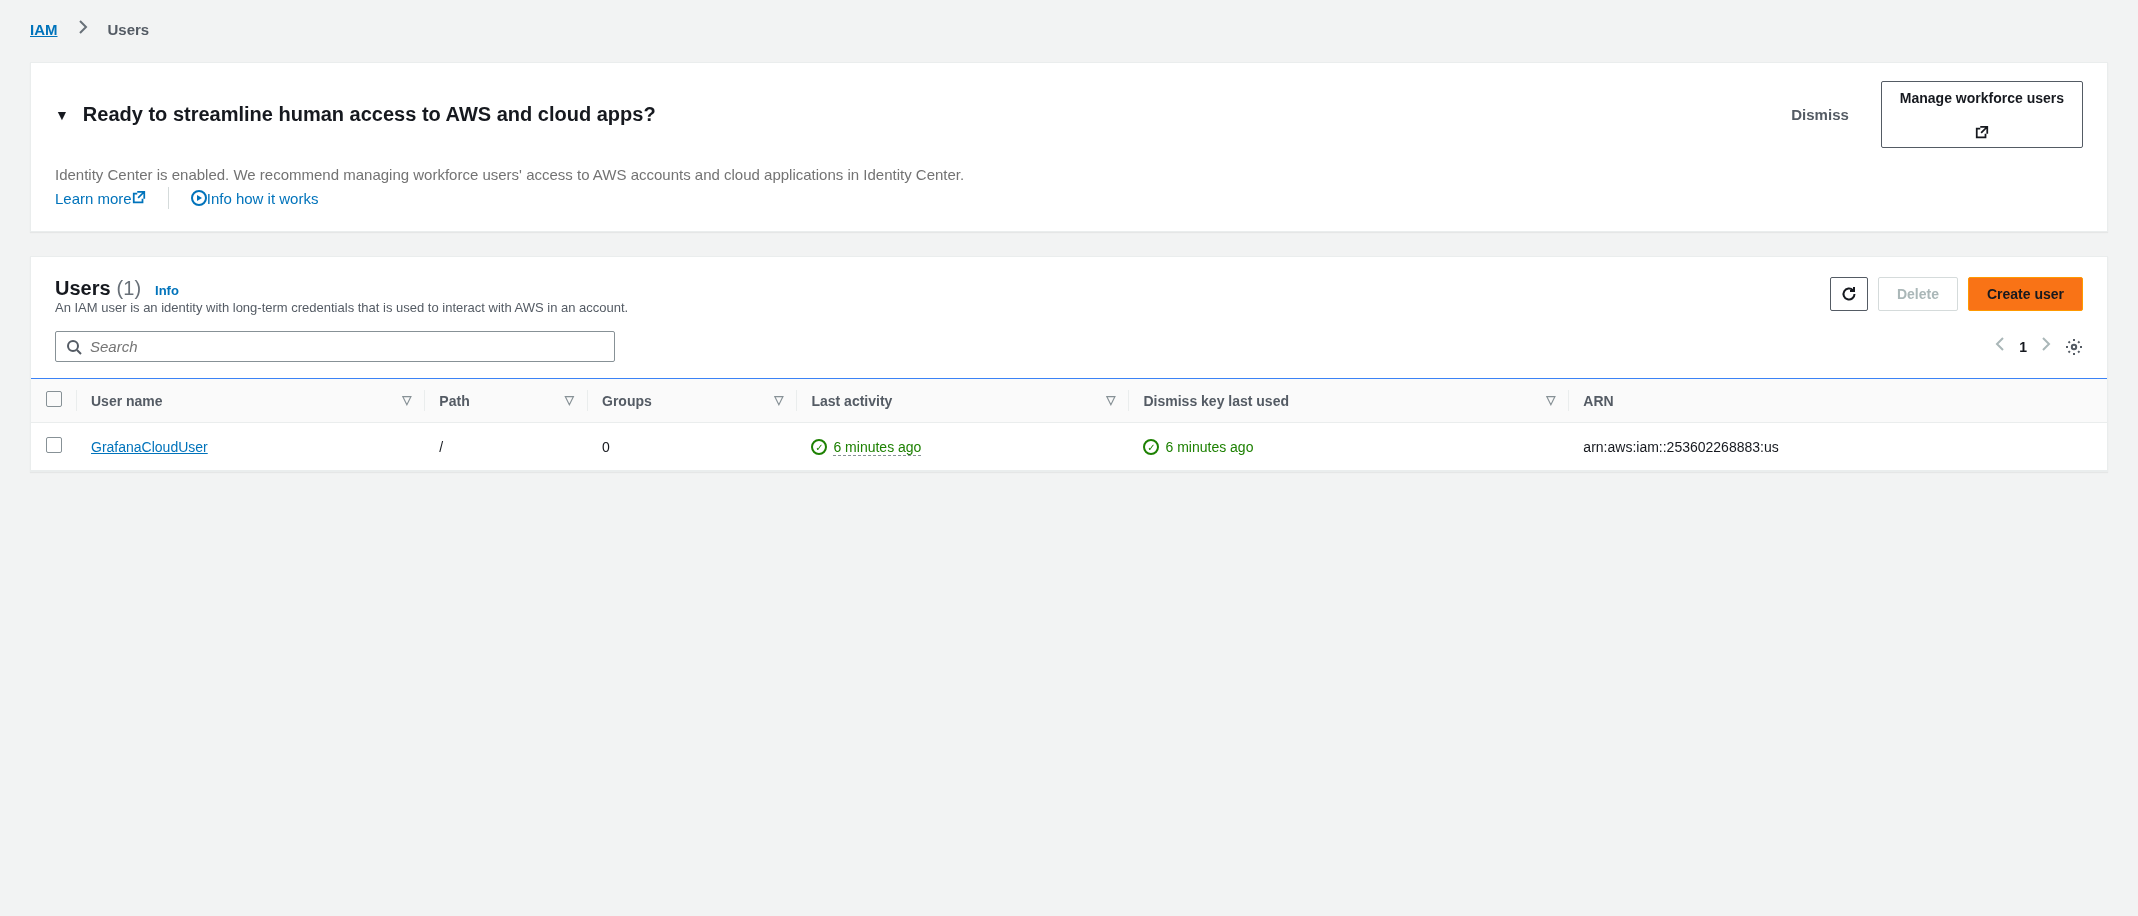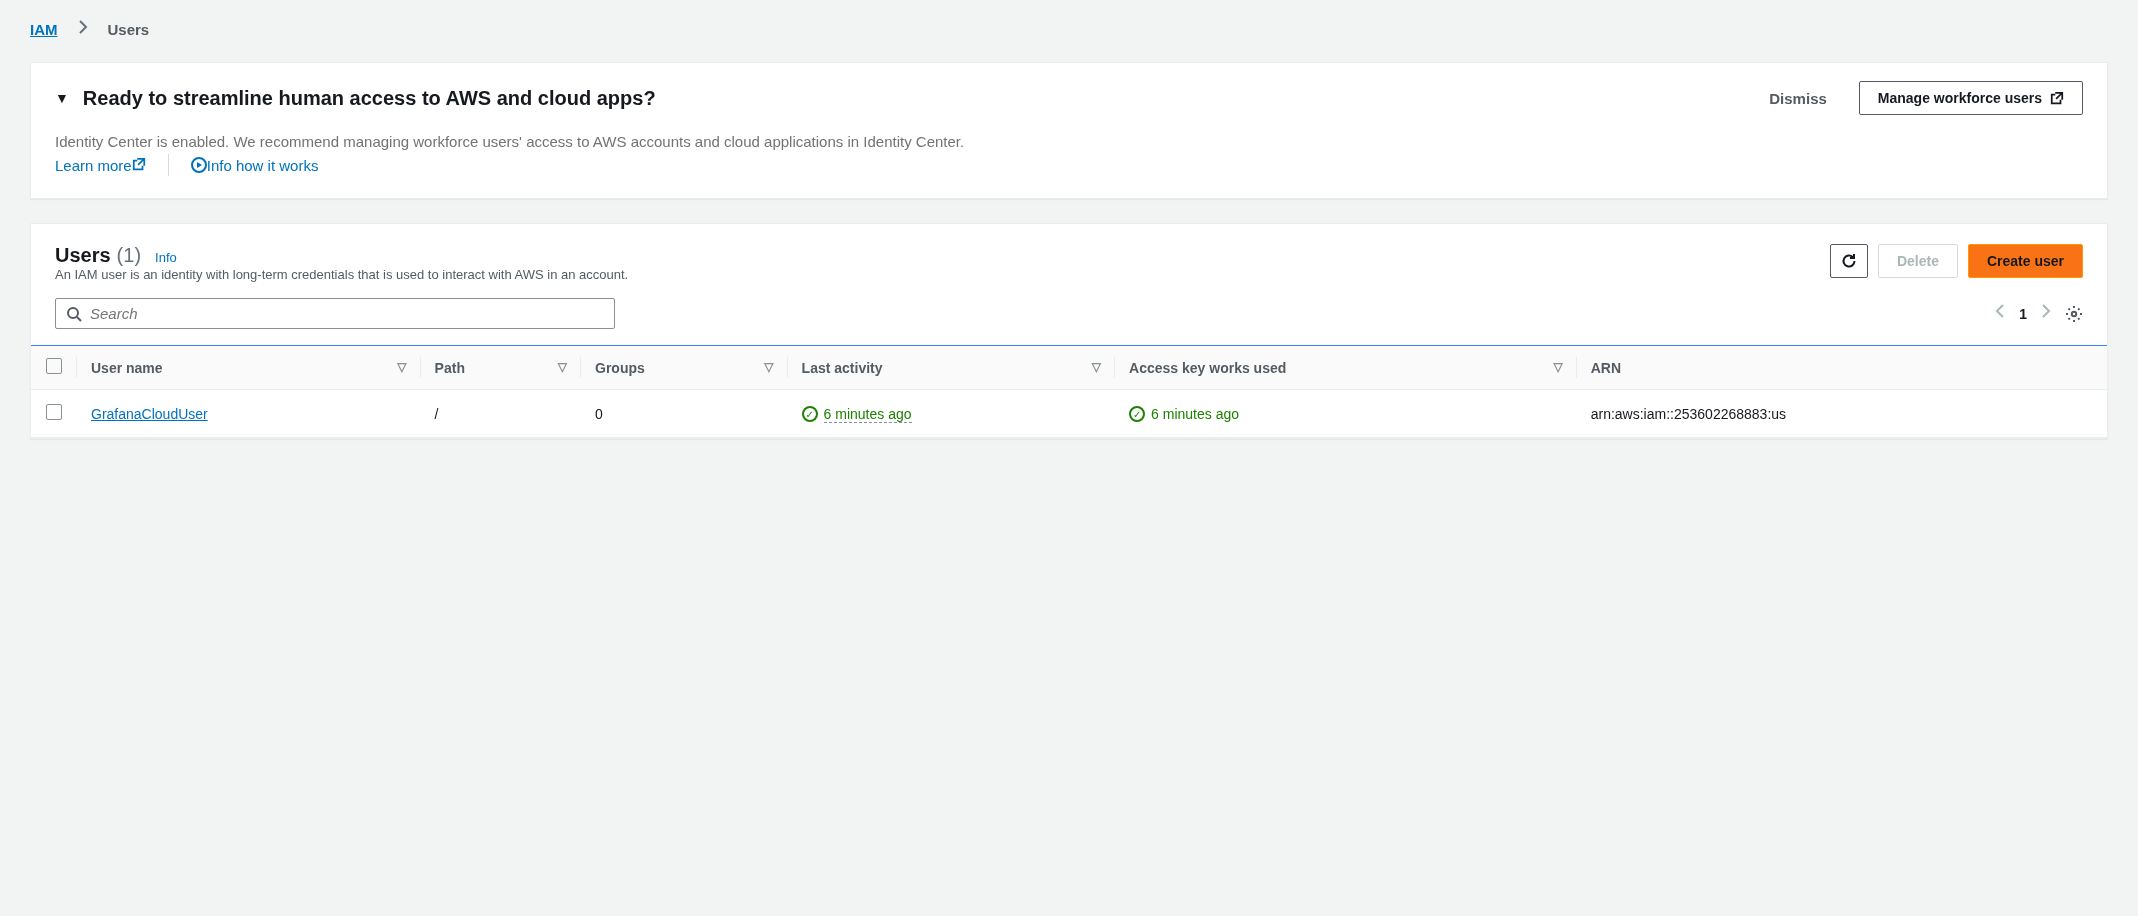--- a/index.html
+++ b/index.html
@@ -54,29 +54,30 @@
   .dismiss-link {
     color: #545b64;
     font-weight: 700;
     margin-right: 18px;
     cursor: pointer;
     font-size: 15px;
   }
   .btn {
     display: inline-flex;
     align-items: center;
-    gap: 8px;
+    gap: 19px;
     border: 1px solid #545b64;
     background: #fff;
     color: #16191f;
     font-weight: 700;
     padding: 8px 18px;
     border-radius: 2px;
     cursor: pointer;
     font-size: 14px;
+    flex-direction: column;
   }
   .btn.primary {
     background: #f97316;
     border-color: #ff9900;
     color: #16191f;
   }
   .btn.disabled {
     border-color: #d5dbdb;
     color: #aab7b8;
     cursor: not-allowed;
@@ -123,21 +124,21 @@
     display: inline-flex;
     align-items: baseline;
     gap: 6px;
   }
   .users-title .count {
     color: #687078;
     font-weight: 400;
   }
   .info-link {
     color: #0073bb;
-    font-weight: 400;
+    font-weight: 700;
     font-size: 13px;
     margin-left: 8px;
     cursor: pointer;
   }
   .users-title .desc {
     color: #545b64;
     font-size: 13px;
   }
   .users-actions {
     display: flex;
@@ -362,21 +363,21 @@
   </div>
 
   <table>
     <thead>
       <tr>
         <th class="cb-col"><span class="checkbox"></span></th>
         <th><span>User name</span><span class="sort">▽</span></th>
         <th><span>Path</span><span class="sort">▽</span></th>
         <th><span>Groups</span><span class="sort">▽</span></th>
         <th><span>Last activity</span><span class="sort">▽</span></th>
-        <th><span>Access key works used</span><span class="sort">▽</span></th>
+        <th><span>Dismiss key last used</span><span class="sort">▽</span></th>
         <th><span>ARN</span></th>
       </tr>
     </thead>
     <tbody>
       <tr>
         <td class="cb-col"><span class="checkbox"></span></td>
         <td><a class="user-link">GrafanaCloudUser</a></td>
         <td>/</td>
         <td>0</td>
         <td>

